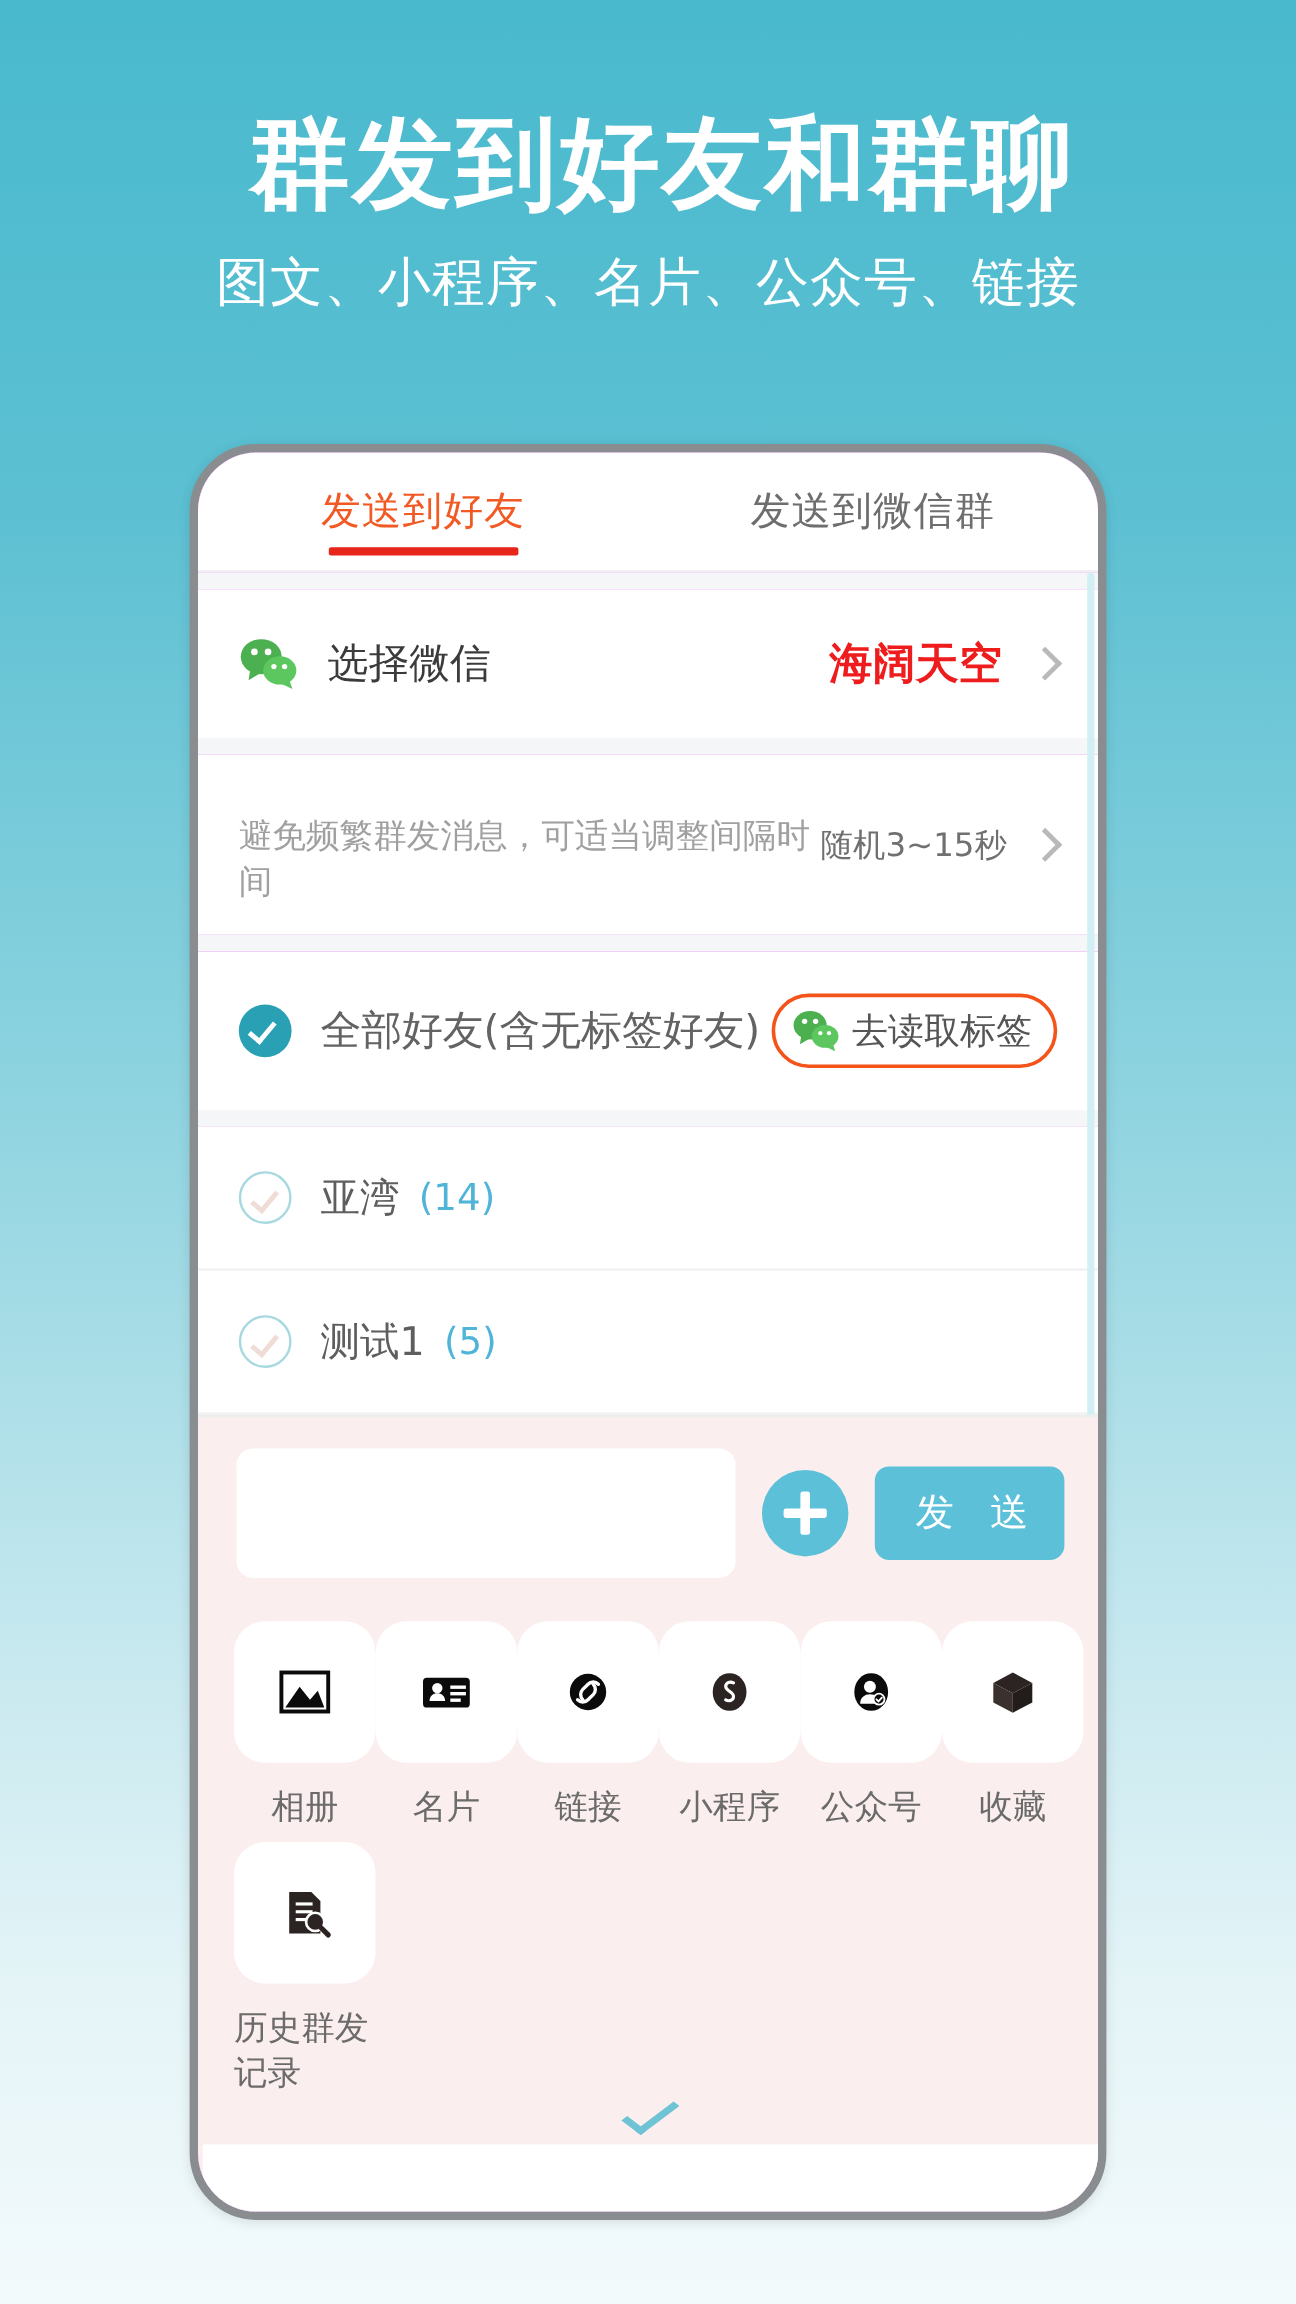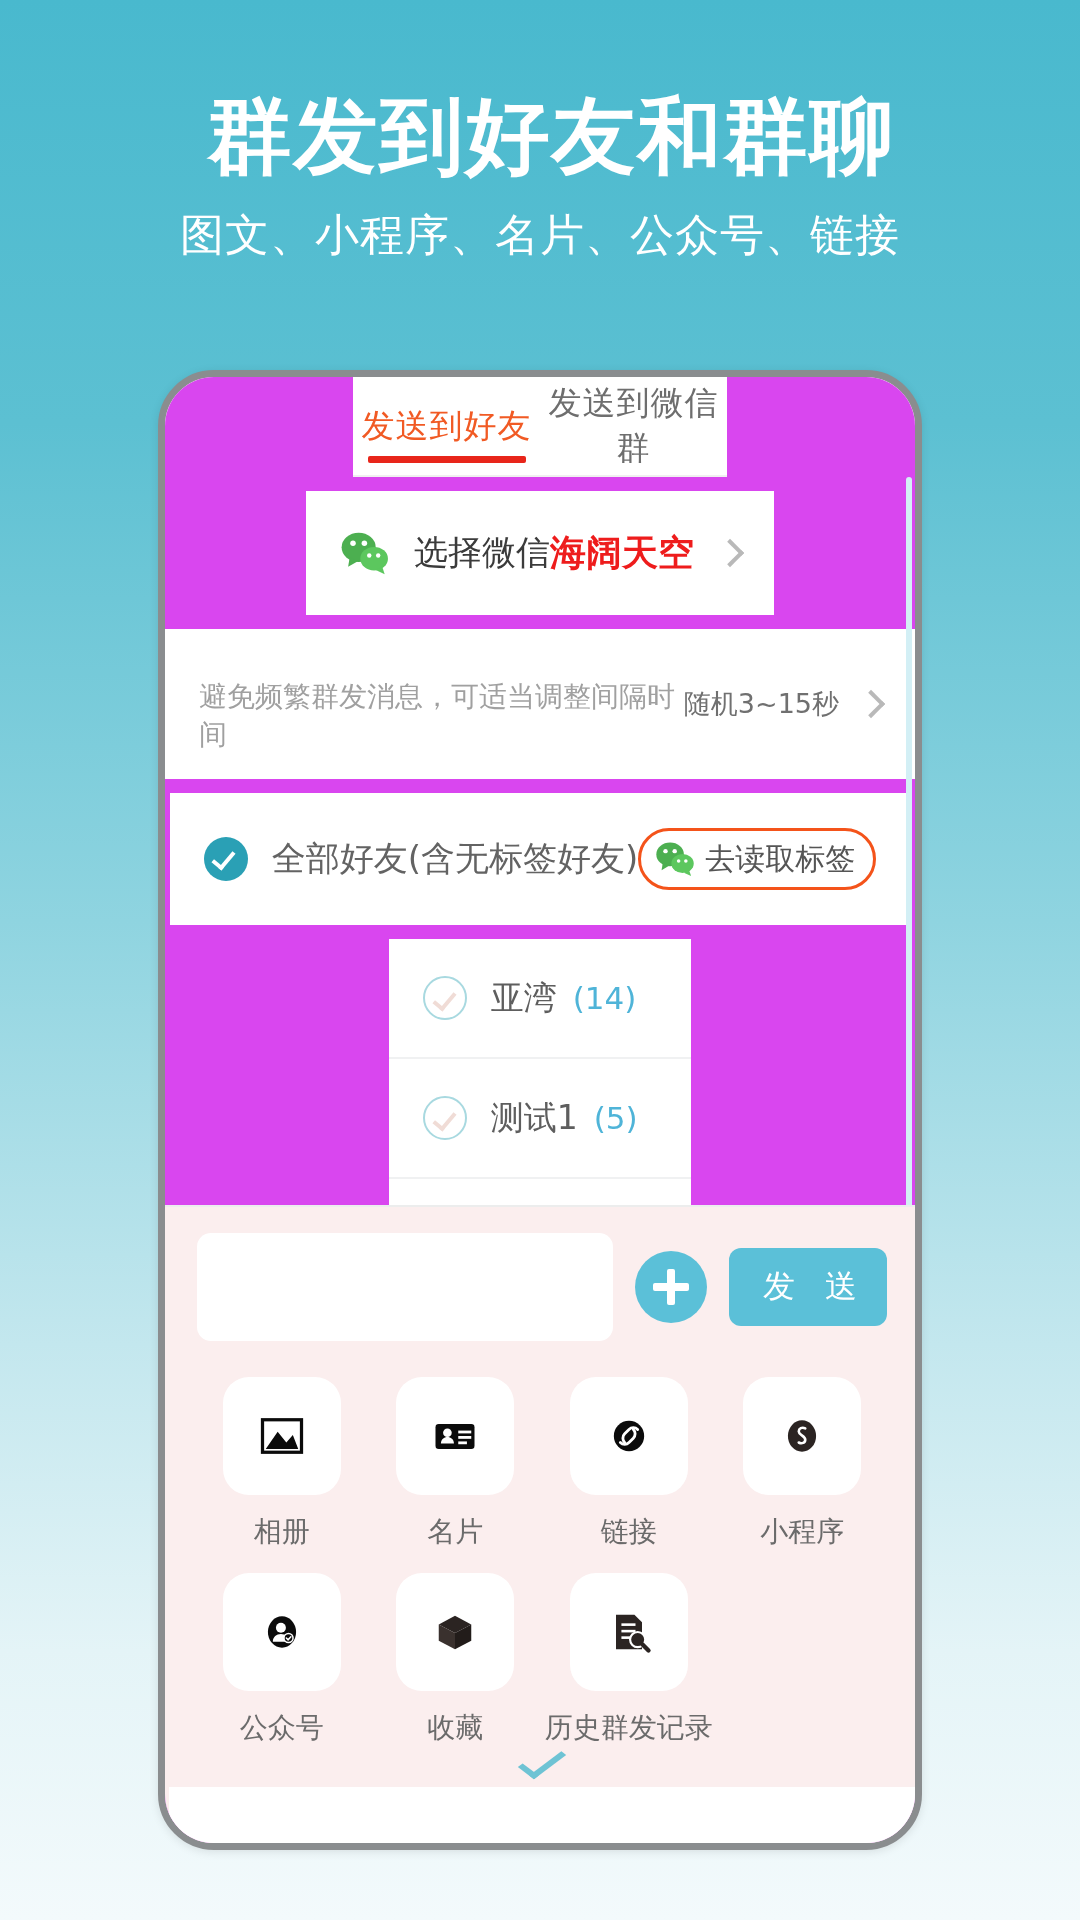--- a/index.html
+++ b/index.html
@@ -38,21 +38,21 @@
     width: 764px; height: 1480px;
     border: 7px solid #8a8d8f;
     border-radius: 56px;
     background: #ffffff;
     overflow: hidden;
     box-shadow: 0 2px 10px rgba(0,0,0,0.10);
   }
   .screen {
     position: absolute; inset: 0;
     background: #d946ef;
-    display: flex; flex-direction: column; align-items: center;
+    display: flex; flex-direction: column;
   }
 
   
   .tabs {
     height: 100px; display: flex; align-items: center;
     background: #fff; flex: none;
     border-bottom: 2px solid #f0f0f0;
   }
   .tab {
     flex: 1; text-align: center; position: relative;
@@ -183,22 +183,22 @@
   .send-btn {
     height: 78px; min-width: 158px; border-radius: 12px;
     background: #5bc0d8; color: #fff; border: none;
     font-size: 32px; letter-spacing: 10px; padding-left: 14px;
     font-family: "DejaVu Sans", "Liberation Sans", sans-serif;
     display: flex; align-items: center; justify-content: center;
     flex: none;
   }
 
   .grid {
-    display: grid; grid-template-columns: repeat(4, 1fr);
-    padding: 36px 26px 0 26px; row-gap: 22px;
+    display: grid; grid-template-columns: repeat(6, 1fr);
+    padding: 36px 26px 0 26px; row-gap: 10px;
   }
   .grid-cell { display: flex; flex-direction: column; align-items: center; }
   .grid-tile {
     width: 118px; height: 118px; background: #fff;
     border-radius: 26px; display: flex; align-items: center; justify-content: center;
   }
   .grid-label {
     margin-top: 18px; font-size: 28px; color: #6b6b6b;
     font-family: "DejaVu Sans", "Liberation Sans", sans-serif;
   }

